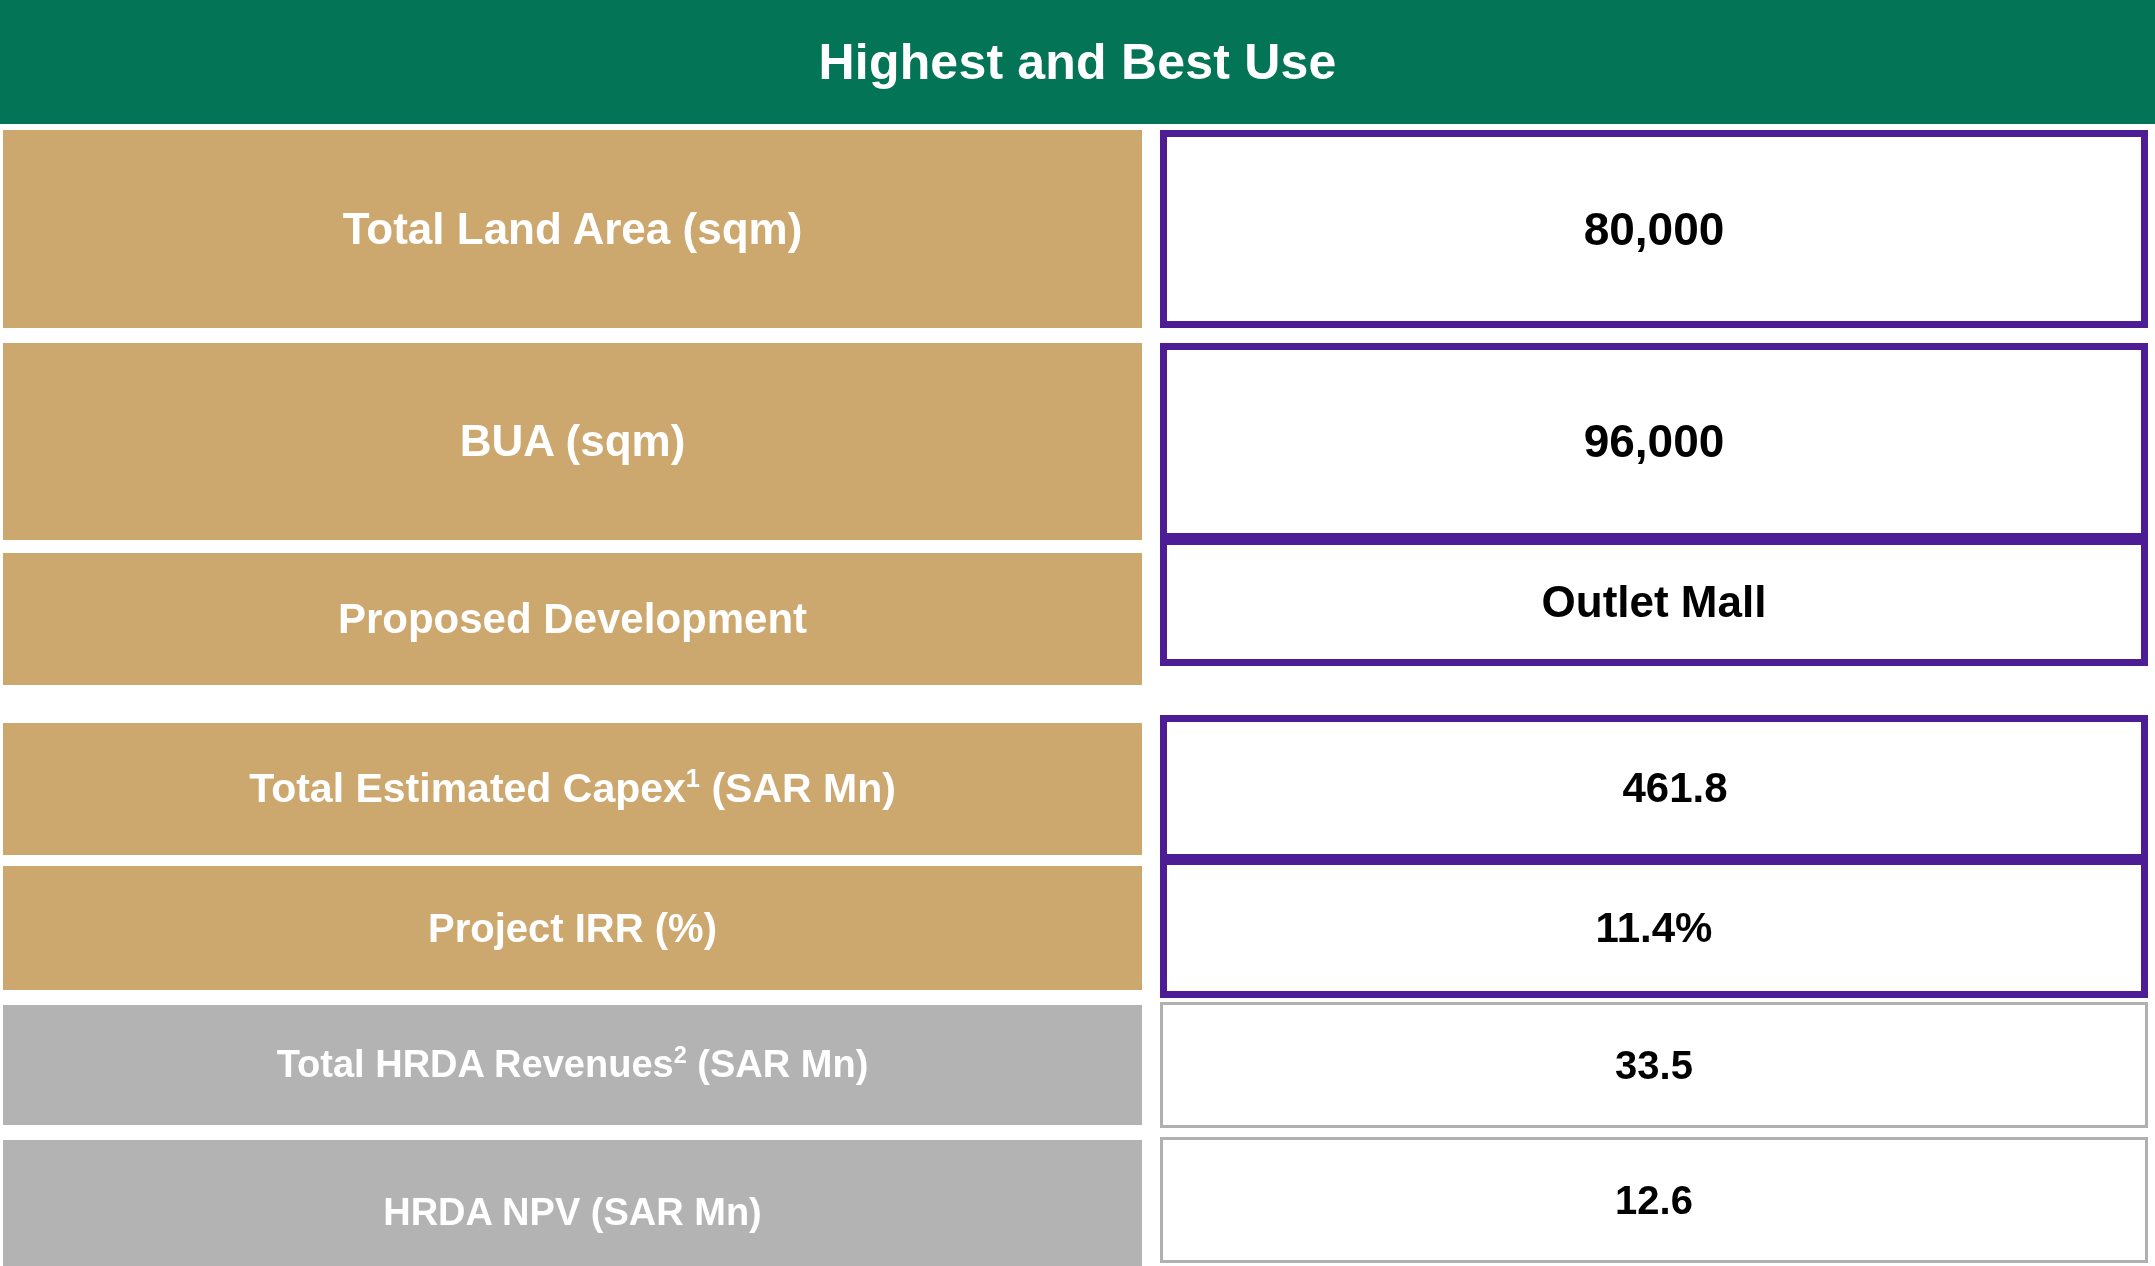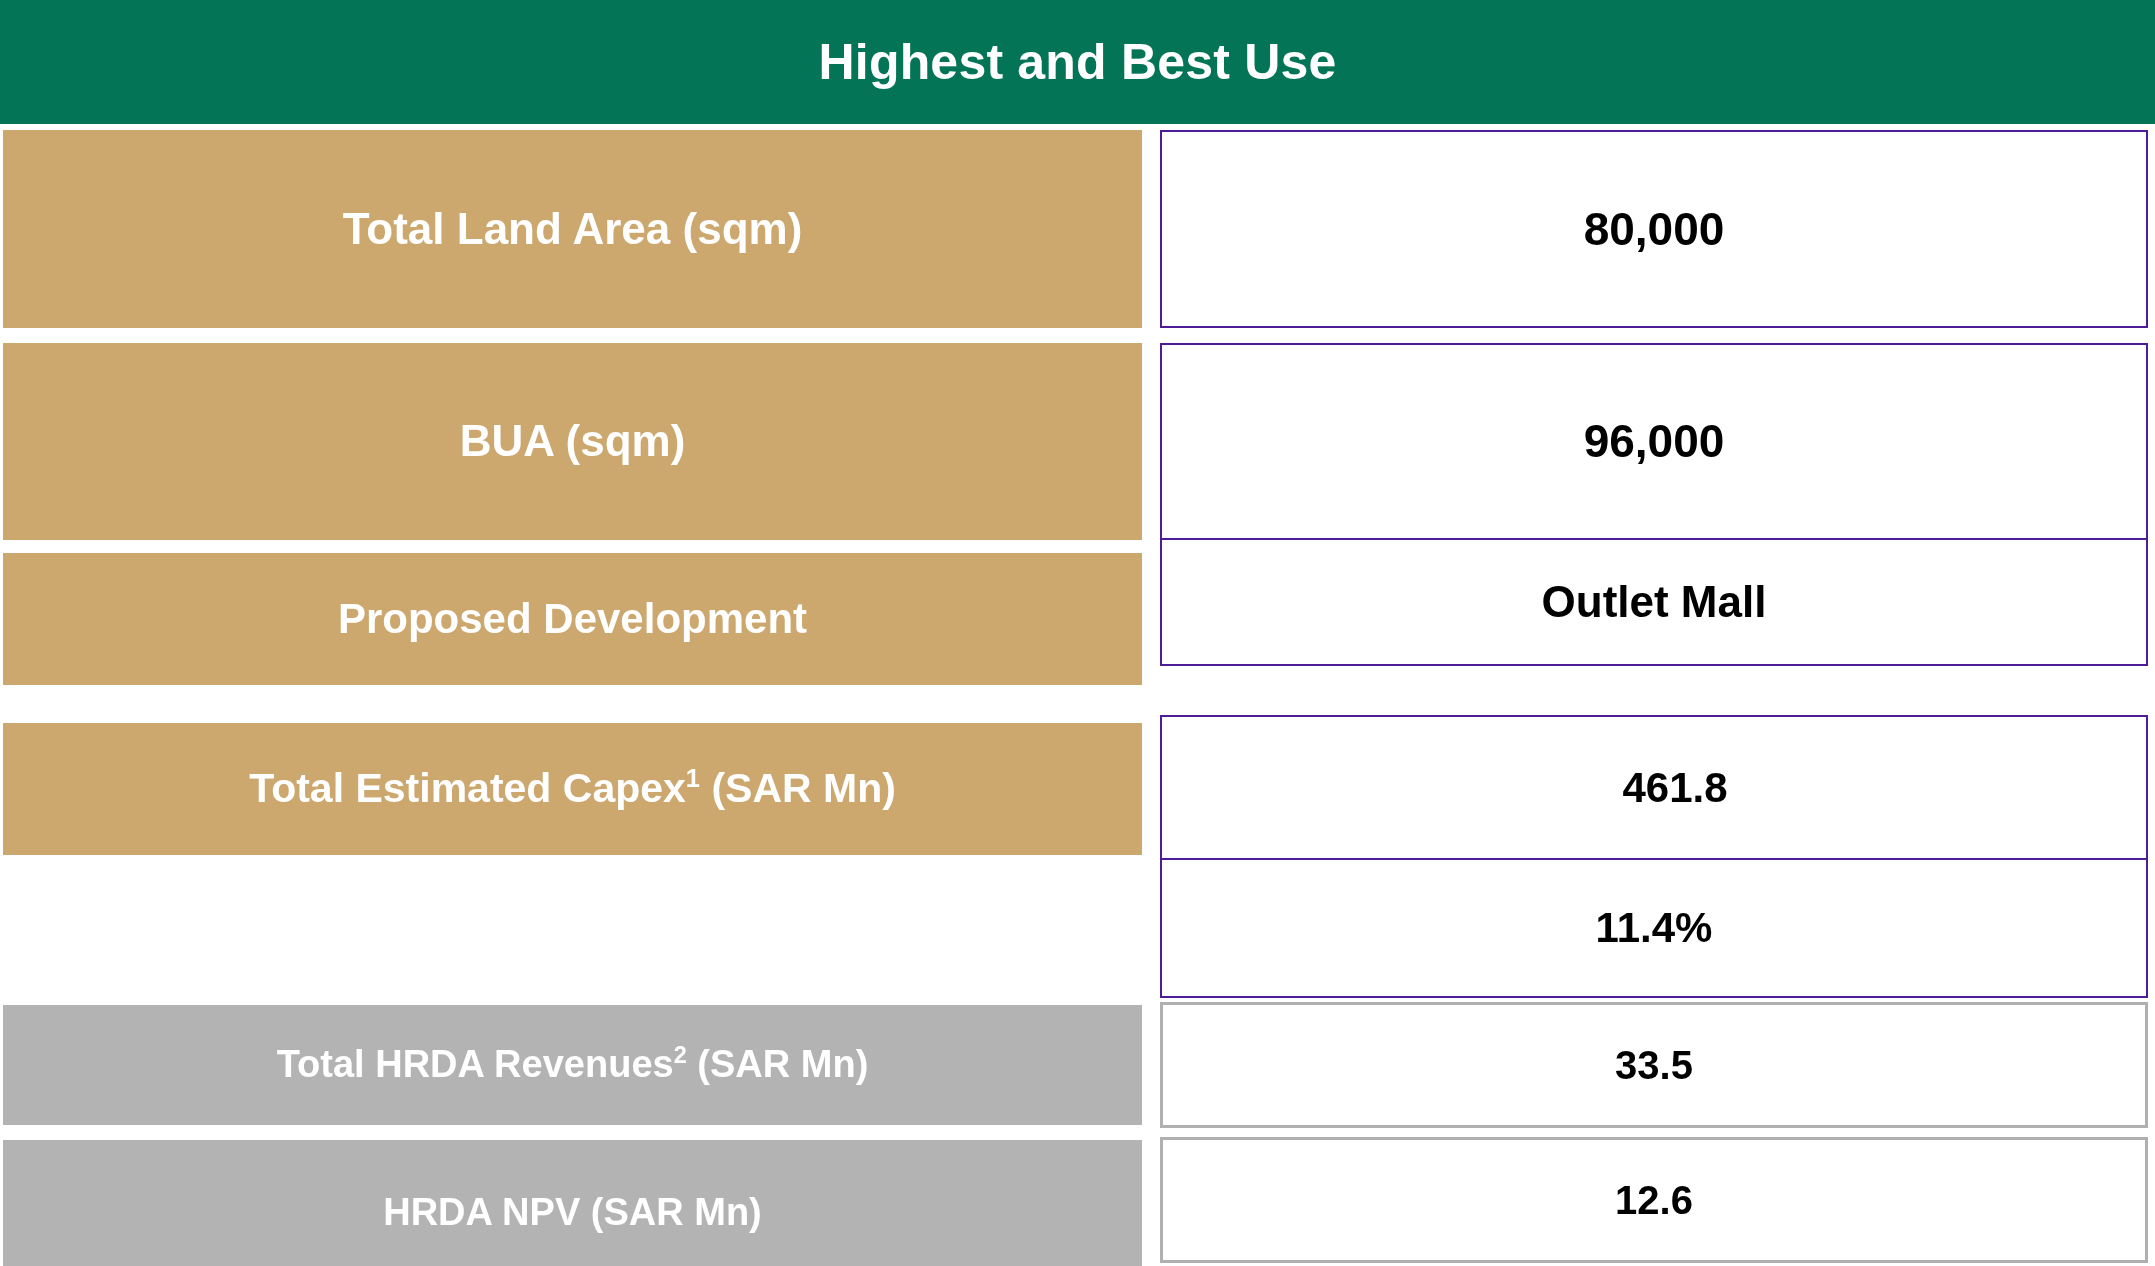--- a/index.html
+++ b/index.html
@@ -91,21 +91,21 @@
     color: #000000;
     font-weight: bold;
     line-height: 1.05;
     text-align: center;
     white-space: nowrap;
   }
 
   
   .tone-tan  .label-cell { background: #cca86f; }
   .tone-gray .label-cell { background: #b3b3b3; }
-  .tone-tan  .value-cell { border: 2px solid #4c1d95; }
+  .tone-tan  .value-cell { border: 7px solid #4c1d95; }
   .tone-gray .value-cell { border: 3px solid #b0b0b0; }
 
   
   .r1 { top: 130px;  height: 198px; }
   .r2 { top: 343px;  height: 197px; padding-left: 16px; }
   .r3 { top: 553px;  height: 132px; }
   .r4 { top: 723px;  height: 132px; }
   .r5 { top: 866px;  height: 124px; }
   .r6 { top: 1005px; height: 120px; }
   .r7 { top: 1140px; height: 146px; }
@@ -171,20 +171,23 @@
   <div class="row r4 tone-tan">
     <div class="label-cell">
       <span class="label-text"><span>Total Estimated Capex</span><sup>1</sup><span> (SAR Mn)</span></span>
     </div>
     <div class="value-cell">
       <span class="value-text">461.8</span>
     </div>
   </div>
 
   <div class="row r5 tone-tan">
+    <div class="label-cell">
+      <span class="label-text">Project IRR (%)</span>
+    </div>
     <div class="value-cell">
       <span class="value-text">11.4%</span>
     </div>
   </div>
 
   <div class="row r6 tone-gray">
     <div class="label-cell">
       <span class="label-text"><span>Total HRDA Revenues</span><sup>2</sup><span> (SAR Mn)</span></span>
     </div>
     <div class="value-cell">

